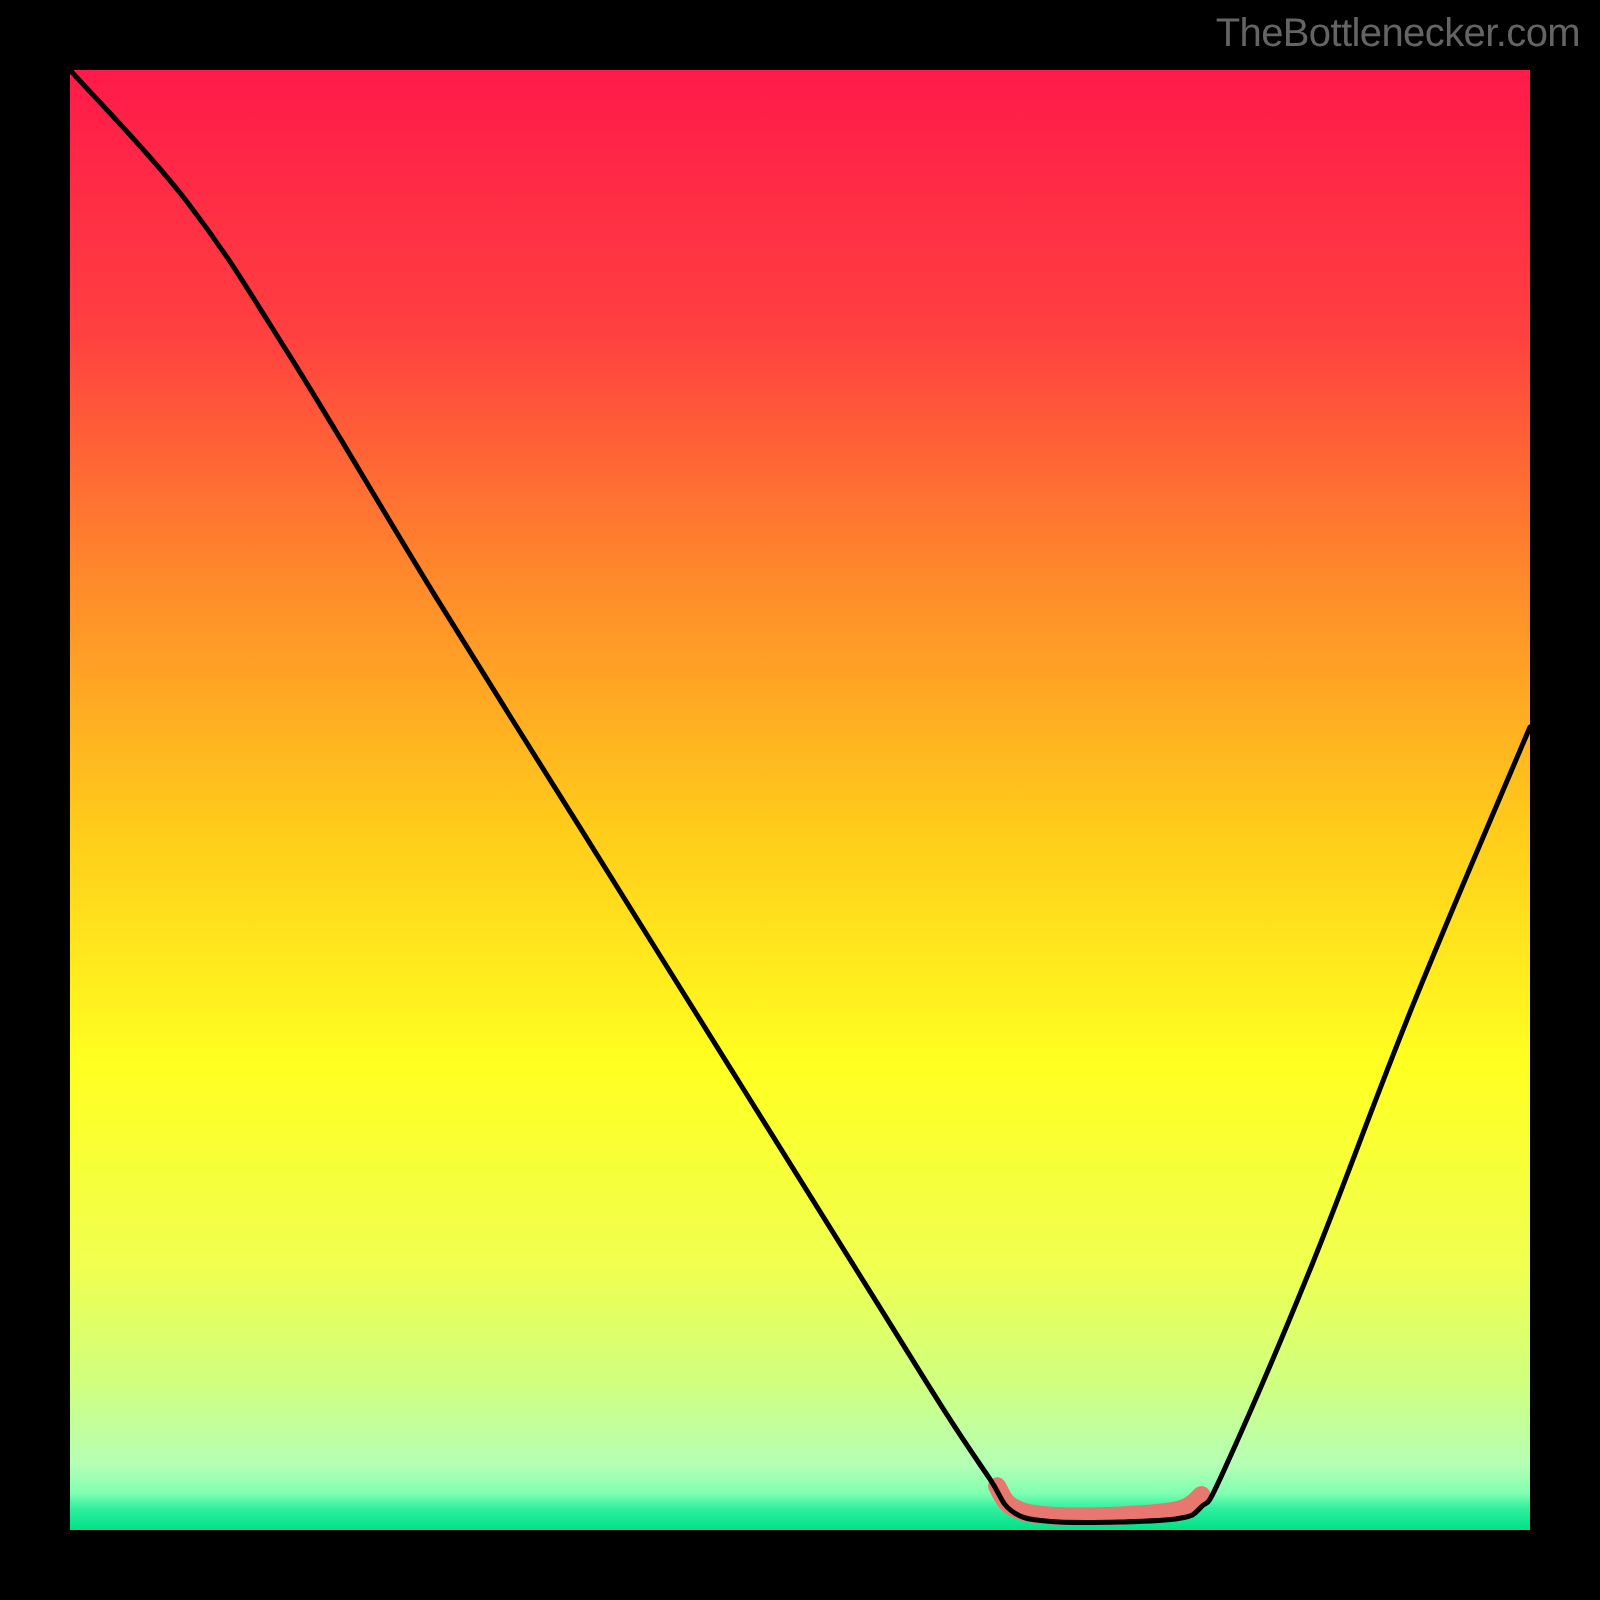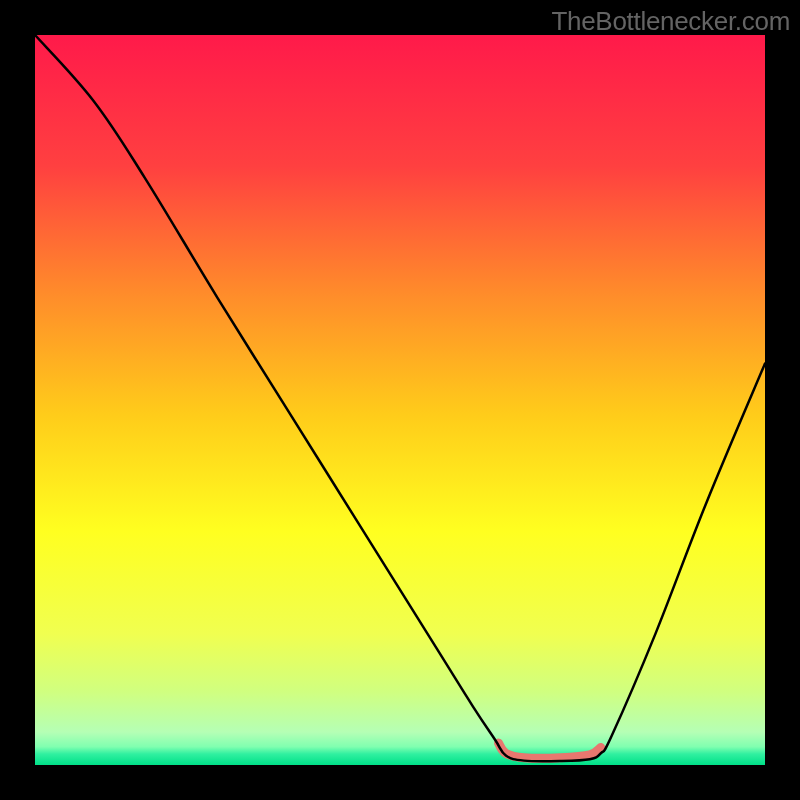--- a/index.html
+++ b/index.html
@@ -1,17 +1,17 @@
 <!DOCTYPE html>
 <html><head>
 <meta charset="utf-8">
 <style>
   * { margin: 0; padding: 0; box-sizing: border-box; }
   body { width: 800px; height: 800px; background: #000; font-family: Arial, sans-serif; position: relative; overflow: hidden; }
-  .watermark { position: absolute; top: 6px; right: 10px; color: #646464; font-size: 26px; font-weight: 500; letter-spacing: -0.3px; z-index: 10; }
+  .watermark { position: absolute; top: 6px; right: 10px; color: #646464; font-size: 20px; font-weight: 500; letter-spacing: -0.3px; z-index: 10; }
   .chart-area { position: absolute; top: 35px; left: 35px; width: 730px; height: 730px; }
   .gradient-bg { position: absolute; inset: 0; }
   .curve-layer { position: absolute; inset: 0; pointer-events: none; }
 </style>
 </head>
 <body>
 
 <div class="watermark">TheBottlenecker.com</div>
 
 <div class="chart-area">

